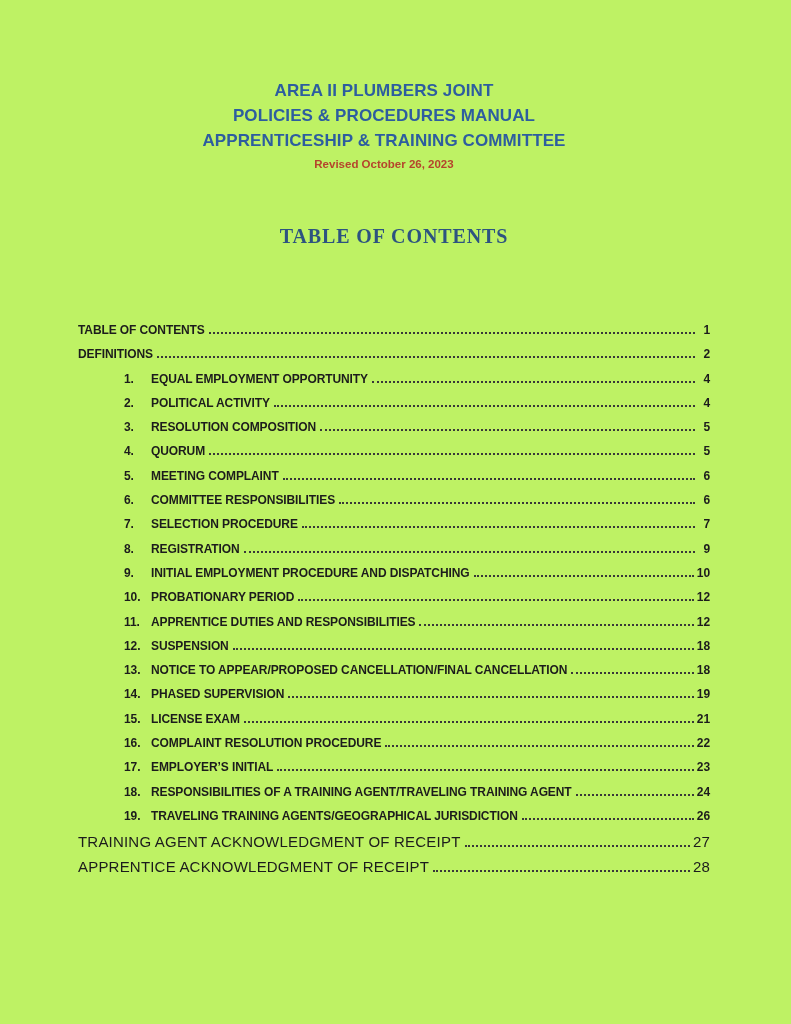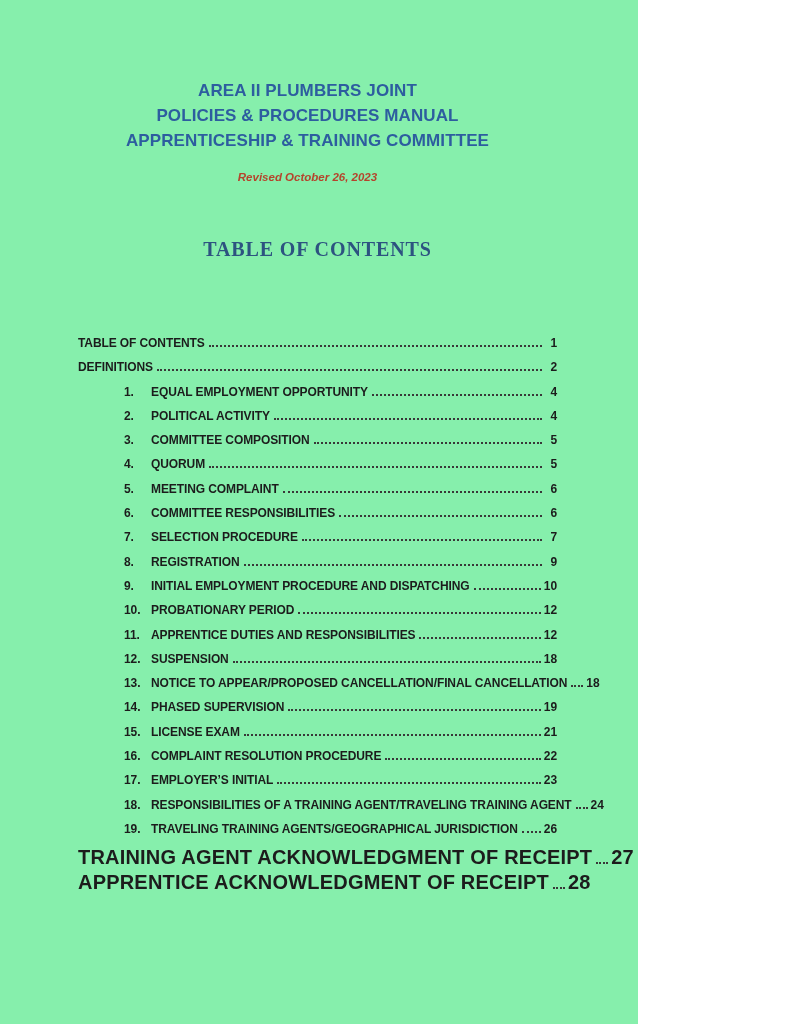--- a/index.html
+++ b/index.html
@@ -9,44 +9,43 @@
   }
   body {
     width: 791px;
     height: 1024px;
     font-family: "Liberation Sans", sans-serif;
     color: #1c1c1c;
     overflow: hidden;
   }
   .page {
     box-sizing: border-box;
-    width: 638px;
+    width: 791px;
     height: 1024px;
     padding: 78px 81px 0 78px;
-    background: #86efac;
+    background: #bef264;
   }
   
   .title-block {
     text-align: center;
     margin-right: 20px;
   }
   .title-line {
     font-size: 17px;
     font-weight: 700;
     line-height: 25px;
     letter-spacing: 0.1px;
     color: #2d5d9f;
   }
   .revised-line {
     font-size: 11.5px;
     font-weight: 700;
     line-height: 14px;
-    margin-top: 17px;
+    margin-top: 4px;
     color: #b5442c;
-    font-style: italic;
   }
   
   .toc-heading {
     margin: 54px 0 0 0;
     text-align: center;
     font-family: "Liberation Serif", serif;
     font-size: 20px;
     font-weight: 700;
     line-height: 23px;
     letter-spacing: 0.9px;
@@ -81,22 +80,22 @@
     margin: 0 3px 0 4px;
     min-width: 12px;
   }
   .toc-page {
     flex: 0 0 auto;
     min-width: 12px;
     text-align: right;
     white-space: nowrap;
   }
   .toc-row.big {
-    font-size: 20px;
-    font-weight: 700;
+    font-size: 15px;
+    font-weight: 400;
     letter-spacing: 0.2px;
   }
 </style>
 </head>
 <body>
 
 <div class="page">
 
   <div class="title-block">
     <div class="title-line">AREA II PLUMBERS JOINT</div>
@@ -127,21 +126,21 @@
       <span class="toc-page">4</span>
     </div>
       <div class="toc-row item">
       <span class="toc-num">2.</span>
       <span class="toc-label">POLITICAL ACTIVITY</span>
       <span class="toc-dots"></span>
       <span class="toc-page">4</span>
     </div>
       <div class="toc-row item">
       <span class="toc-num">3.</span>
-      <span class="toc-label">COMMITTEE COMPOSITION</span>
+      <span class="toc-label">RESOLUTION COMPOSITION</span>
       <span class="toc-dots"></span>
       <span class="toc-page">5</span>
     </div>
       <div class="toc-row item">
       <span class="toc-num">4.</span>
       <span class="toc-label">QUORUM</span>
       <span class="toc-dots"></span>
       <span class="toc-page">5</span>
     </div>
       <div class="toc-row item">

